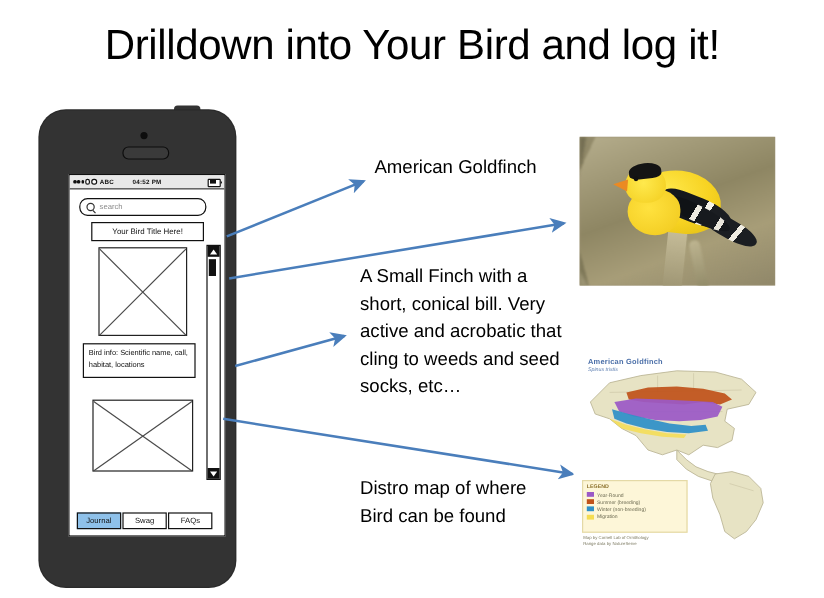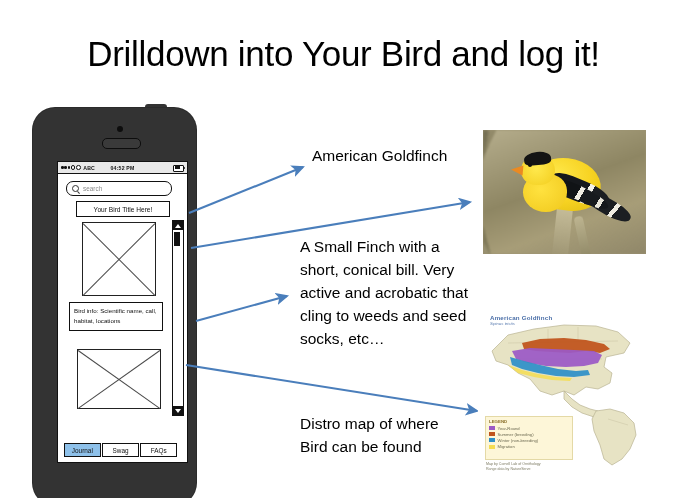--- a/index.html
+++ b/index.html
@@ -2,21 +2,21 @@
 <html><head>
 <meta charset="utf-8">
 <style>
   html,body{margin:0;padding:0;}
   body{
     width:687px;height:498px;
     background:#ffffff;
     font-family:"Liberation Sans", sans-serif;
     overflow:hidden;position:relative;
   }
-  .slide{position:relative;width:687px;height:360px;margin-top:16px;}
+  .slide{position:relative;width:687px;height:360px;}
 
   
   .slide-title{
     position:absolute;left:0;top:16px;width:687px;
     text-align:center;
     font-size:35px;line-height:44px;
     color:#000;font-weight:400;
     letter-spacing:-0.3px;
     white-space:nowrap;
   }

